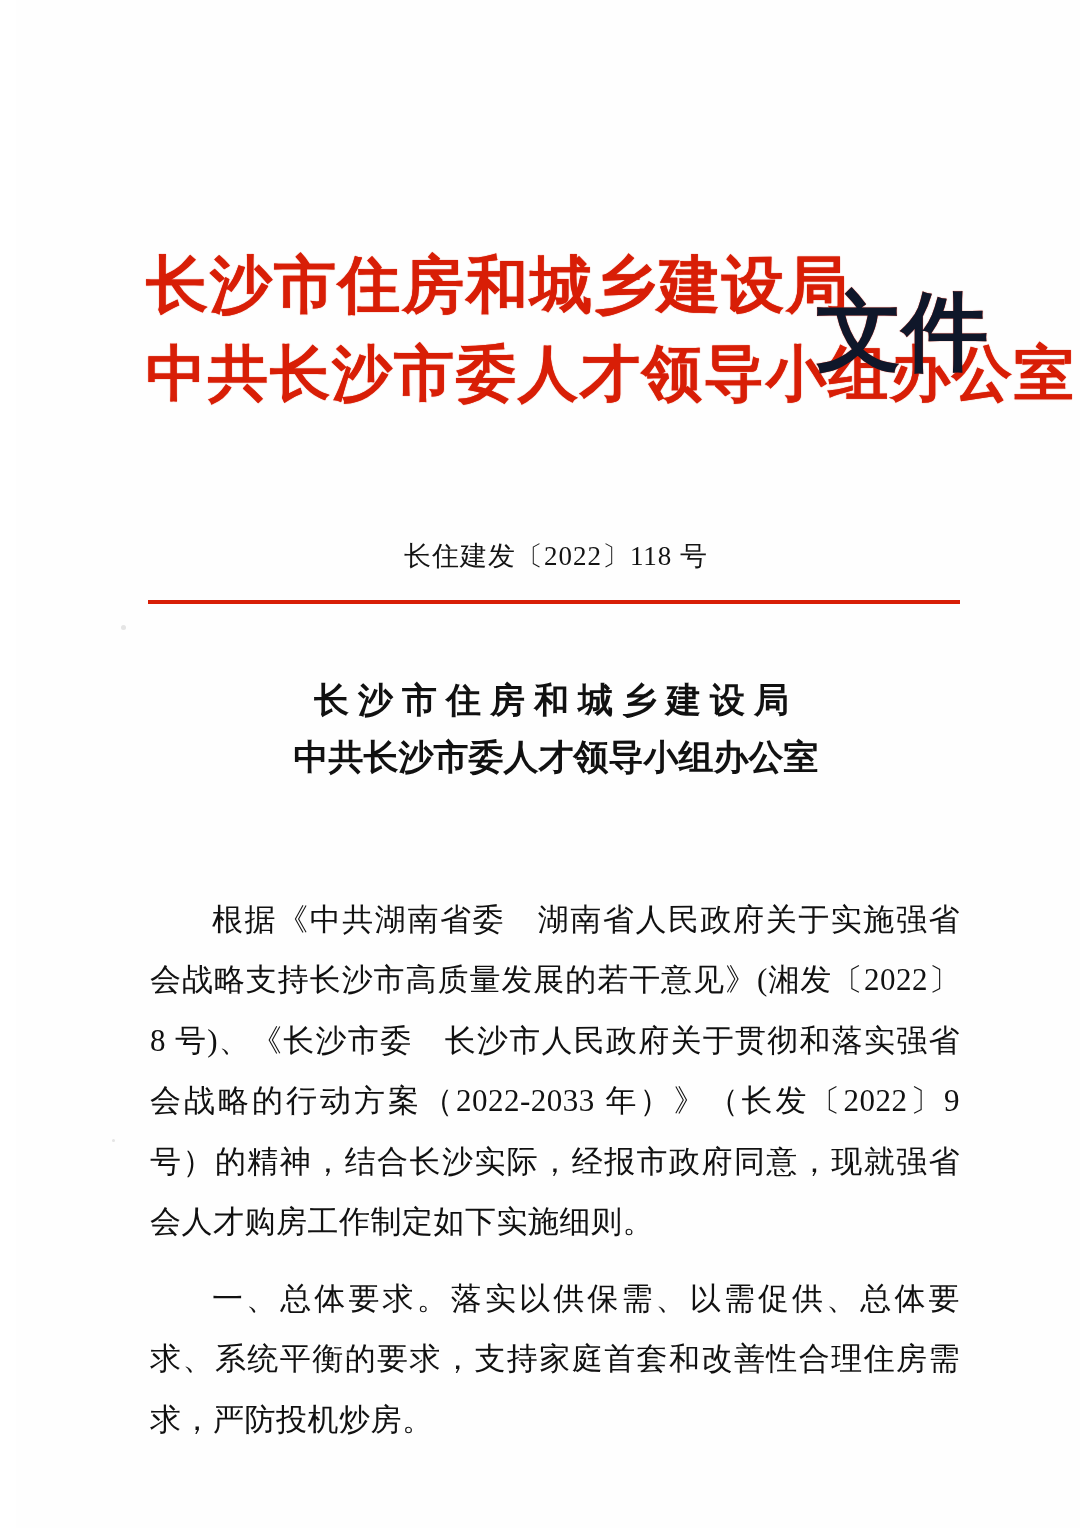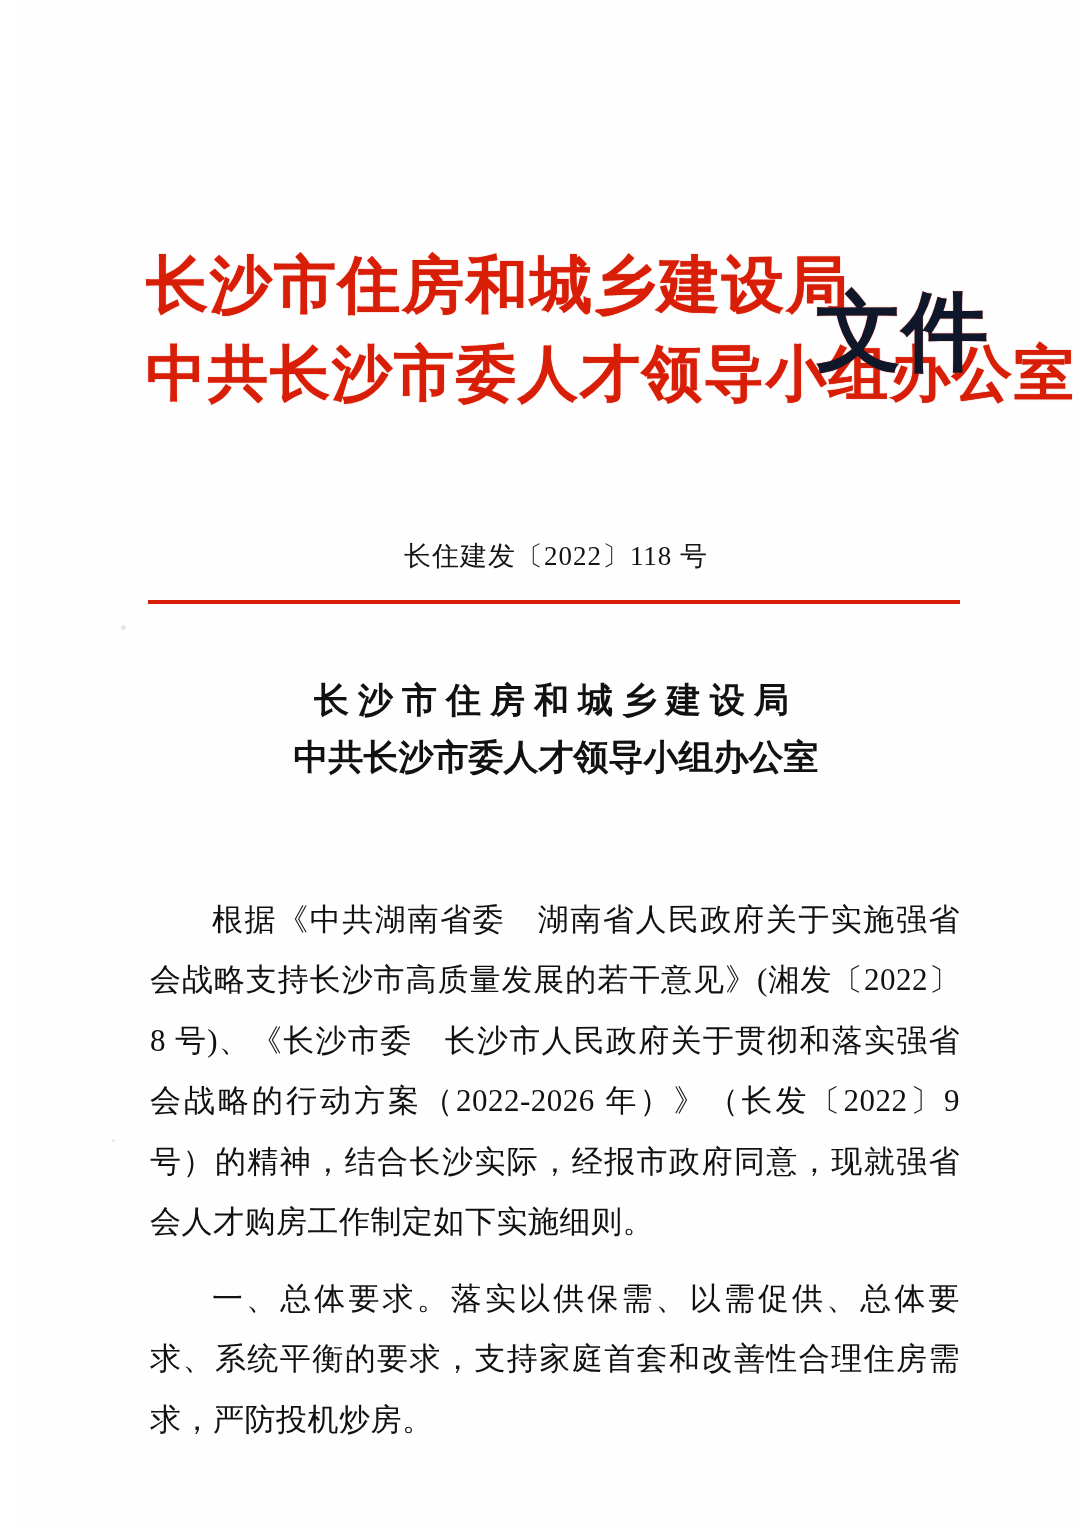--- a/index.html
+++ b/index.html
@@ -154,21 +154,21 @@
   <div class="docnum">长住建发〔2022〕118 号</div>
 
   <div class="red-rule"></div>
 
   <div class="title-block">
     <div class="title-line spaced">长沙市住房和城乡建设局</div>
     <div class="title-line">中共长沙市委人才领导小组办公室</div>
   </div>
 
   <div class="body-block">
-    <p class="para p1">根据《中共湖南省委　湖南省人民政府关于实施强省会战略支持长沙市高质量发展的若干意见》(湘发〔2022〕8 号)、《长沙市委　长沙市人民政府关于贯彻和落实强省会战略的行动方案（2022-2026 年）》（长发〔2022〕9 号）的精神，结合长沙实际，经报市政府同意，现就强省会人才购房工作制定如下实施细则。</p>
+    <p class="para p1">根据《中共湖南省委　湖南省人民政府关于实施强省会战略支持长沙市高质量发展的若干意见》(湘发〔2022〕8 号)、《长沙市委　长沙市人民政府关于贯彻和落实强省会战略的行动方案（2022-2033 年）》（长发〔2022〕9 号）的精神，结合长沙实际，经报市政府同意，现就强省会人才购房工作制定如下实施细则。</p>
     <p class="para p2">一、总体要求。落实以供保需、以需促供、总体要求、系统平衡的要求，支持家庭首套和改善性合理住房需求，严防投机炒房。</p>
   </div>
 
   <div class="speck" style="left:105px;top:625px;width:5px;height:5px;"></div>
   <div class="speck" style="left:330px;top:1352px;width:4px;height:4px;"></div>
   <div class="speck" style="left:96px;top:1139px;width:3px;height:3px;"></div>
 
 </div>
 
 </body></html>

